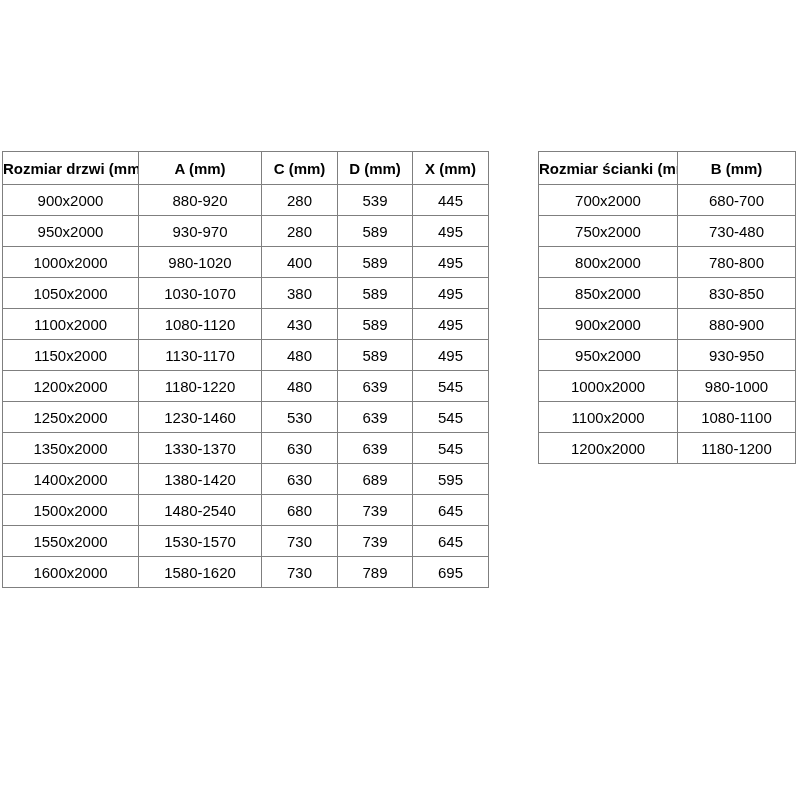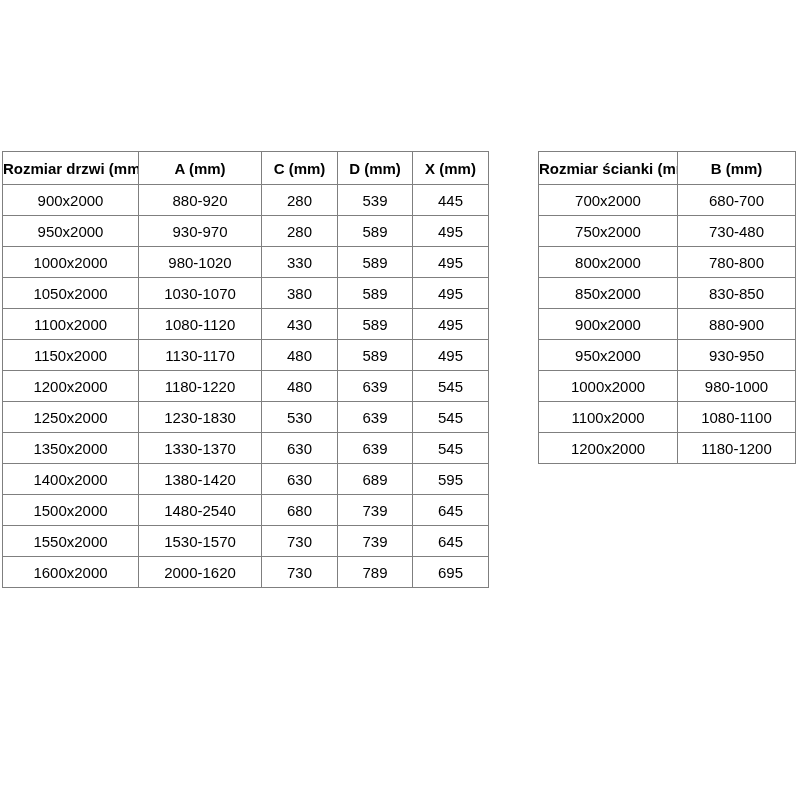--- a/index.html
+++ b/index.html
@@ -84,21 +84,21 @@
         <tr>
           <td>950x2000</td>
           <td>930-970</td>
           <td>280</td>
           <td>589</td>
           <td>495</td>
         </tr>
         <tr>
           <td>1000x2000</td>
           <td>980-1020</td>
-          <td>330</td>
+          <td>400</td>
           <td>589</td>
           <td>495</td>
         </tr>
         <tr>
           <td>1050x2000</td>
           <td>1030-1070</td>
           <td>380</td>
           <td>589</td>
           <td>495</td>
         </tr>
@@ -118,21 +118,21 @@
         </tr>
         <tr>
           <td>1200x2000</td>
           <td>1180-1220</td>
           <td>480</td>
           <td>639</td>
           <td>545</td>
         </tr>
         <tr>
           <td>1250x2000</td>
-          <td>1230-1830</td>
+          <td>1230-1460</td>
           <td>530</td>
           <td>639</td>
           <td>545</td>
         </tr>
         <tr>
           <td>1350x2000</td>
           <td>1330-1370</td>
           <td>630</td>
           <td>639</td>
           <td>545</td>
@@ -153,21 +153,21 @@
         </tr>
         <tr>
           <td>1550x2000</td>
           <td>1530-1570</td>
           <td>730</td>
           <td>739</td>
           <td>645</td>
         </tr>
         <tr>
           <td>1600x2000</td>
-          <td>2000-1620</td>
+          <td>1580-1620</td>
           <td>730</td>
           <td>789</td>
           <td>695</td>
         </tr>
       </tbody>
     </table>
 
   <table id="walls-table" class="spec">
       <colgroup>
         <col style="width: 139px;">

